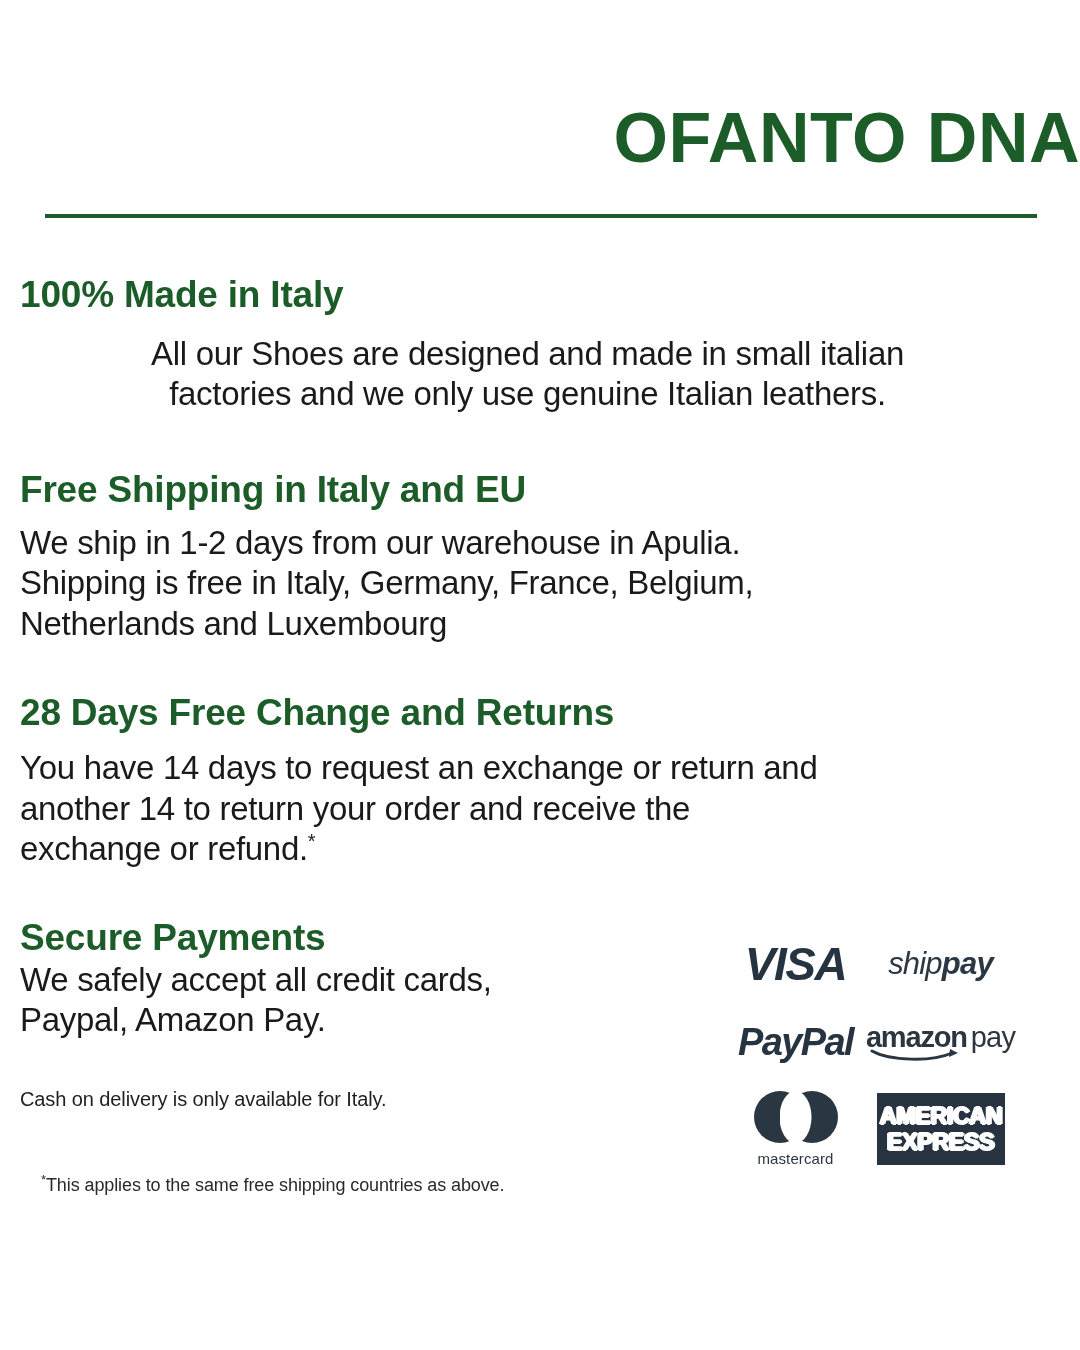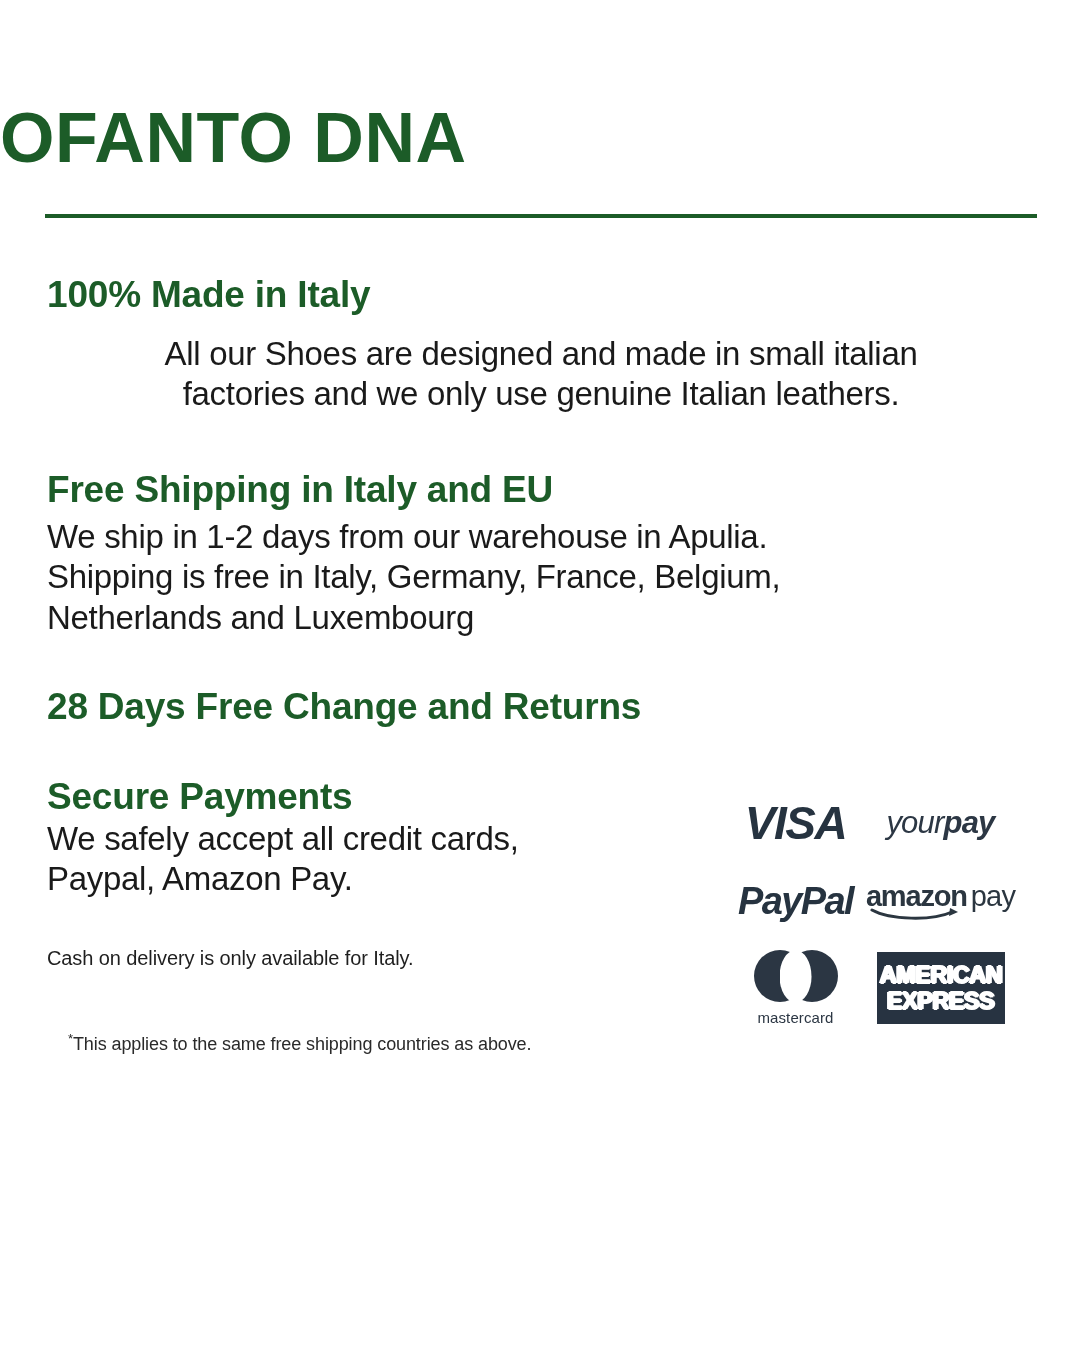--- a/index.html
+++ b/index.html
@@ -23,37 +23,37 @@
     box-sizing: border-box;
   }
 
   
   .header {
     padding: 0;
   }
   .page-title {
     margin: 0;
     padding-top: 102px;
-    text-align: left;
+    text-align: right;
     color: #1c5c28;
     font-family: "Liberation Sans", sans-serif;
     font-weight: 700;
     font-size: 70px;
     letter-spacing: 0.5px;
     line-height: 1.05;
   }
   .title-rule {
     margin: 38px 43px 0 45px;
     height: 4px;
     background: #1c5c28;
   }
 
   
   .content {
-    padding: 0 45px 0 47px;
+    padding: 0 45px 0 20px;
   }
 
   .section {
     margin: 0;
   }
   .section-heading {
     margin: 0;
     color: #1c5c28;
     font-family: "Liberation Sans", sans-serif;
     font-weight: 700;
@@ -74,21 +74,21 @@
   .sup-star {
     font-size: 20px;
     vertical-align: super;
     line-height: 0;
   }
 
   .sec-made      { margin-top: 56px; }
   .sec-made .section-body { margin-top: 18px; text-align: center; }
 
   .sec-shipping  { margin-top: 54px; }
-  .sec-shipping .section-body { margin-top: 6px; }
+  .sec-shipping .section-body { margin-top: 12px; }
 
   .sec-returns   { margin-top: 48px; }
   .sec-returns .section-body { margin-top: 14px; }
 
   
   .payments-row {
     position: relative;
     margin-top: 48px;
     display: flex;
     align-items: flex-start;
@@ -266,20 +266,25 @@
       <h2 class="section-heading">Free Shipping in Italy and EU</h2>
       <p class="section-body">
         <span class="line">We ship in 1-2 days from our warehouse in Apulia.</span>
         <span class="line">Shipping is free in Italy, Germany, France, Belgium,</span>
         <span class="line">Netherlands and Luxembourg</span>
       </p>
     </section>
 
     <section class="section sec-returns">
       <h2 class="section-heading">28 Days Free Change and Returns</h2>
+      <p class="section-body">
+        <span class="line">You have 14 days to request an exchange or return and</span>
+        <span class="line">another 14 to return your order and receive the</span>
+        <span class="line"><span>exchange or refund.</span><span class="sup-star">*</span></span>
+      </p>
     </section>
 
     <div class="payments-row">
 
       <div class="payments-text">
         <h2 class="section-heading">Secure Payments</h2>
         <p class="section-body">
           <span class="line">We safely accept all credit cards,</span>
           <span class="line">Paypal, Amazon Pay.</span>
         </p>
@@ -289,21 +294,21 @@
         <p class="note-footnote"><span class="star">*</span><span>This applies to the same free shipping countries as above.</span></p>
       </div>
 
       <div class="logo-grid">
 
         <div class="logo-cell">
           <span class="logo-visa">VISA</span>
         </div>
 
         <div class="logo-cell">
-          <span class="logo-postepay"><span class="pp-light">your</span><span class="pp-bold">pay</span></span>
+          <span class="logo-postepay"><span class="pp-light">ship</span><span class="pp-bold">pay</span></span>
         </div>
 
         <div class="logo-cell">
           <span class="logo-paypal">PayPal</span>
         </div>
 
         <div class="logo-cell">
           <span class="logo-amazonpay"><span class="ap-amazon">amazon</span><span class="ap-pay">pay</span><svg class="smile-svg" viewBox="0 0 92 14">
                 <path d="M2 3 C 20 13, 62 14, 82 5" stroke="#2b3640" stroke-width="3" fill="none" stroke-linecap="round"></path>
                 <path d="M80 1 L88 5 L79 9 Z" fill="#2b3640"></path>

